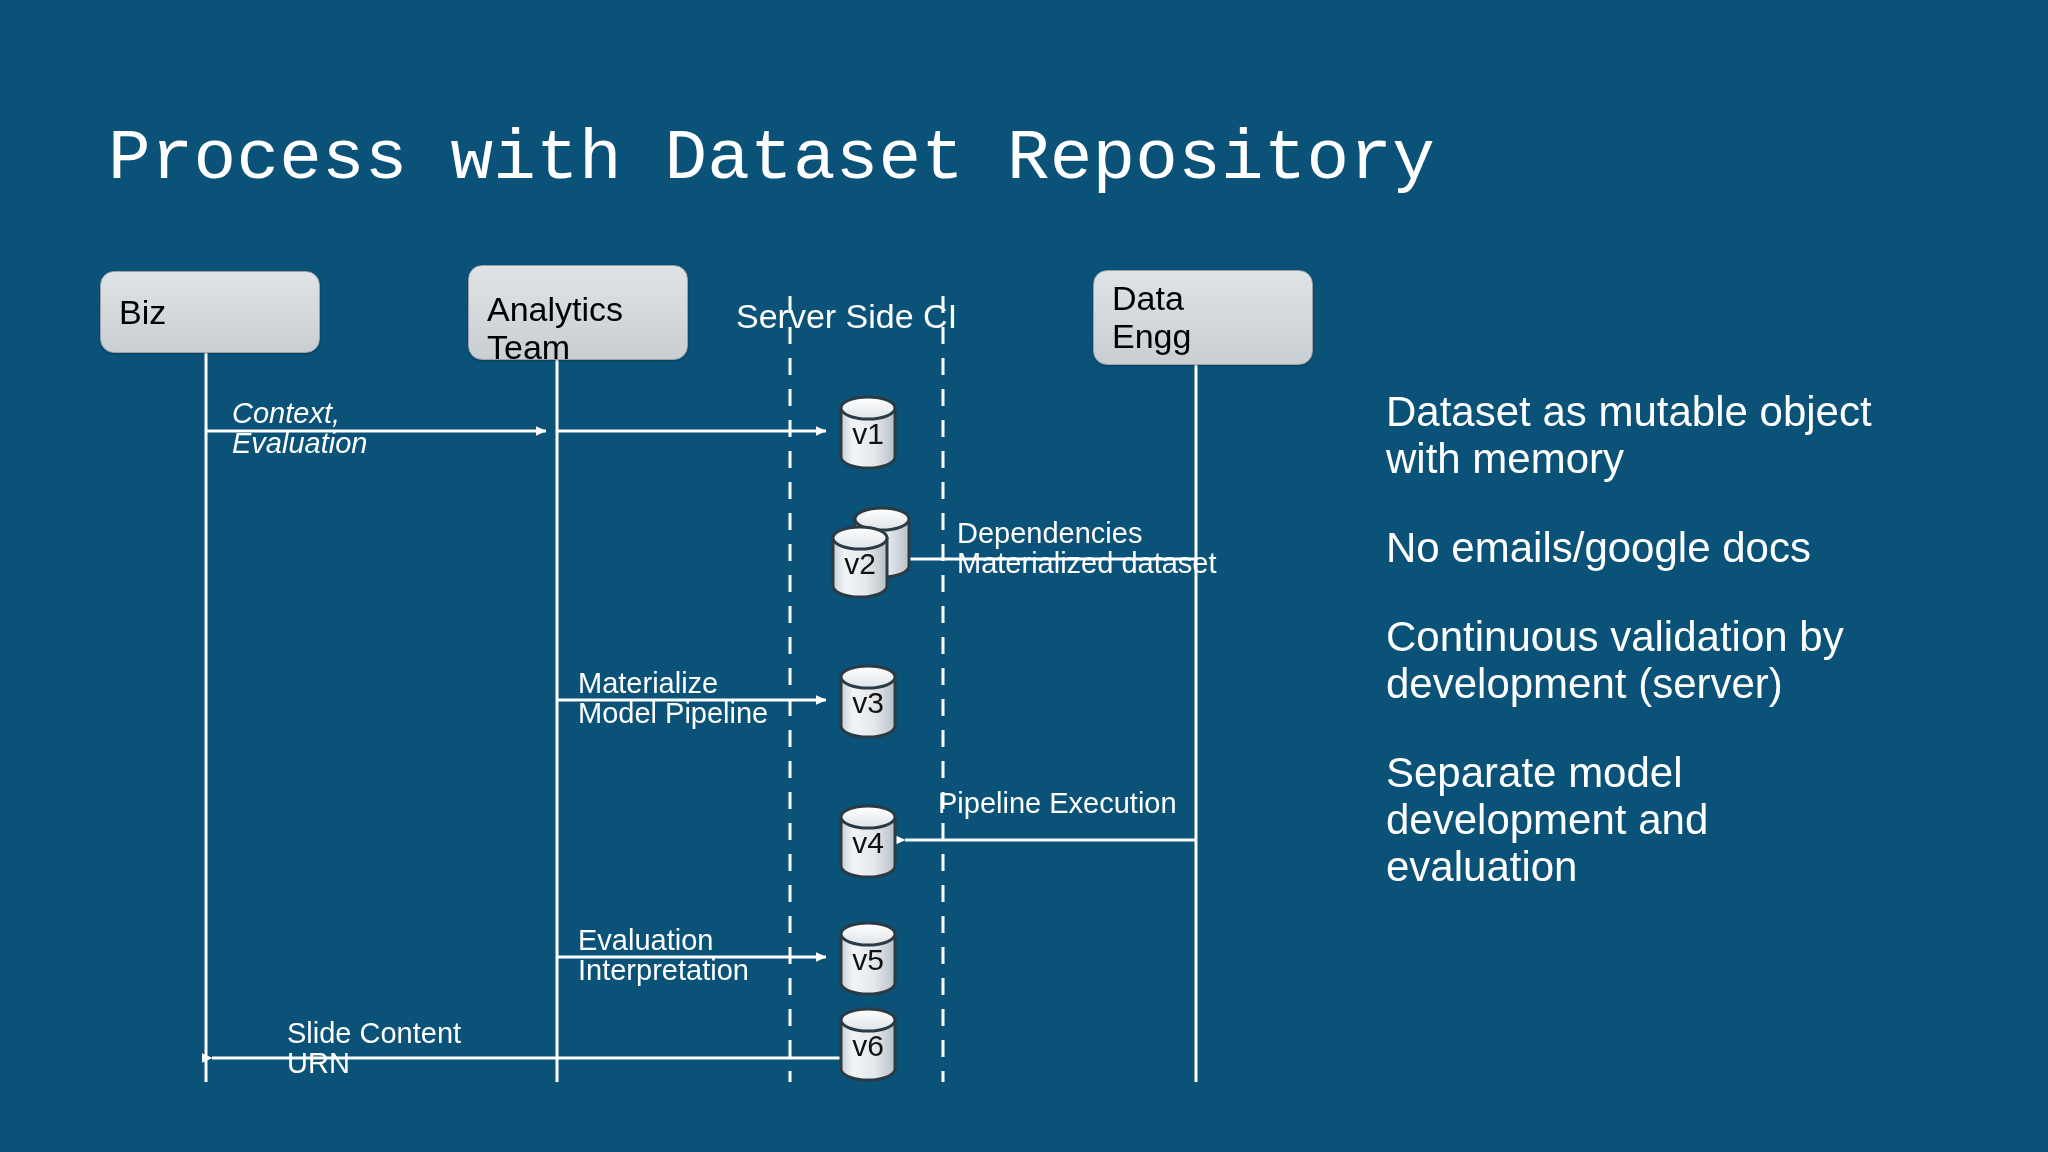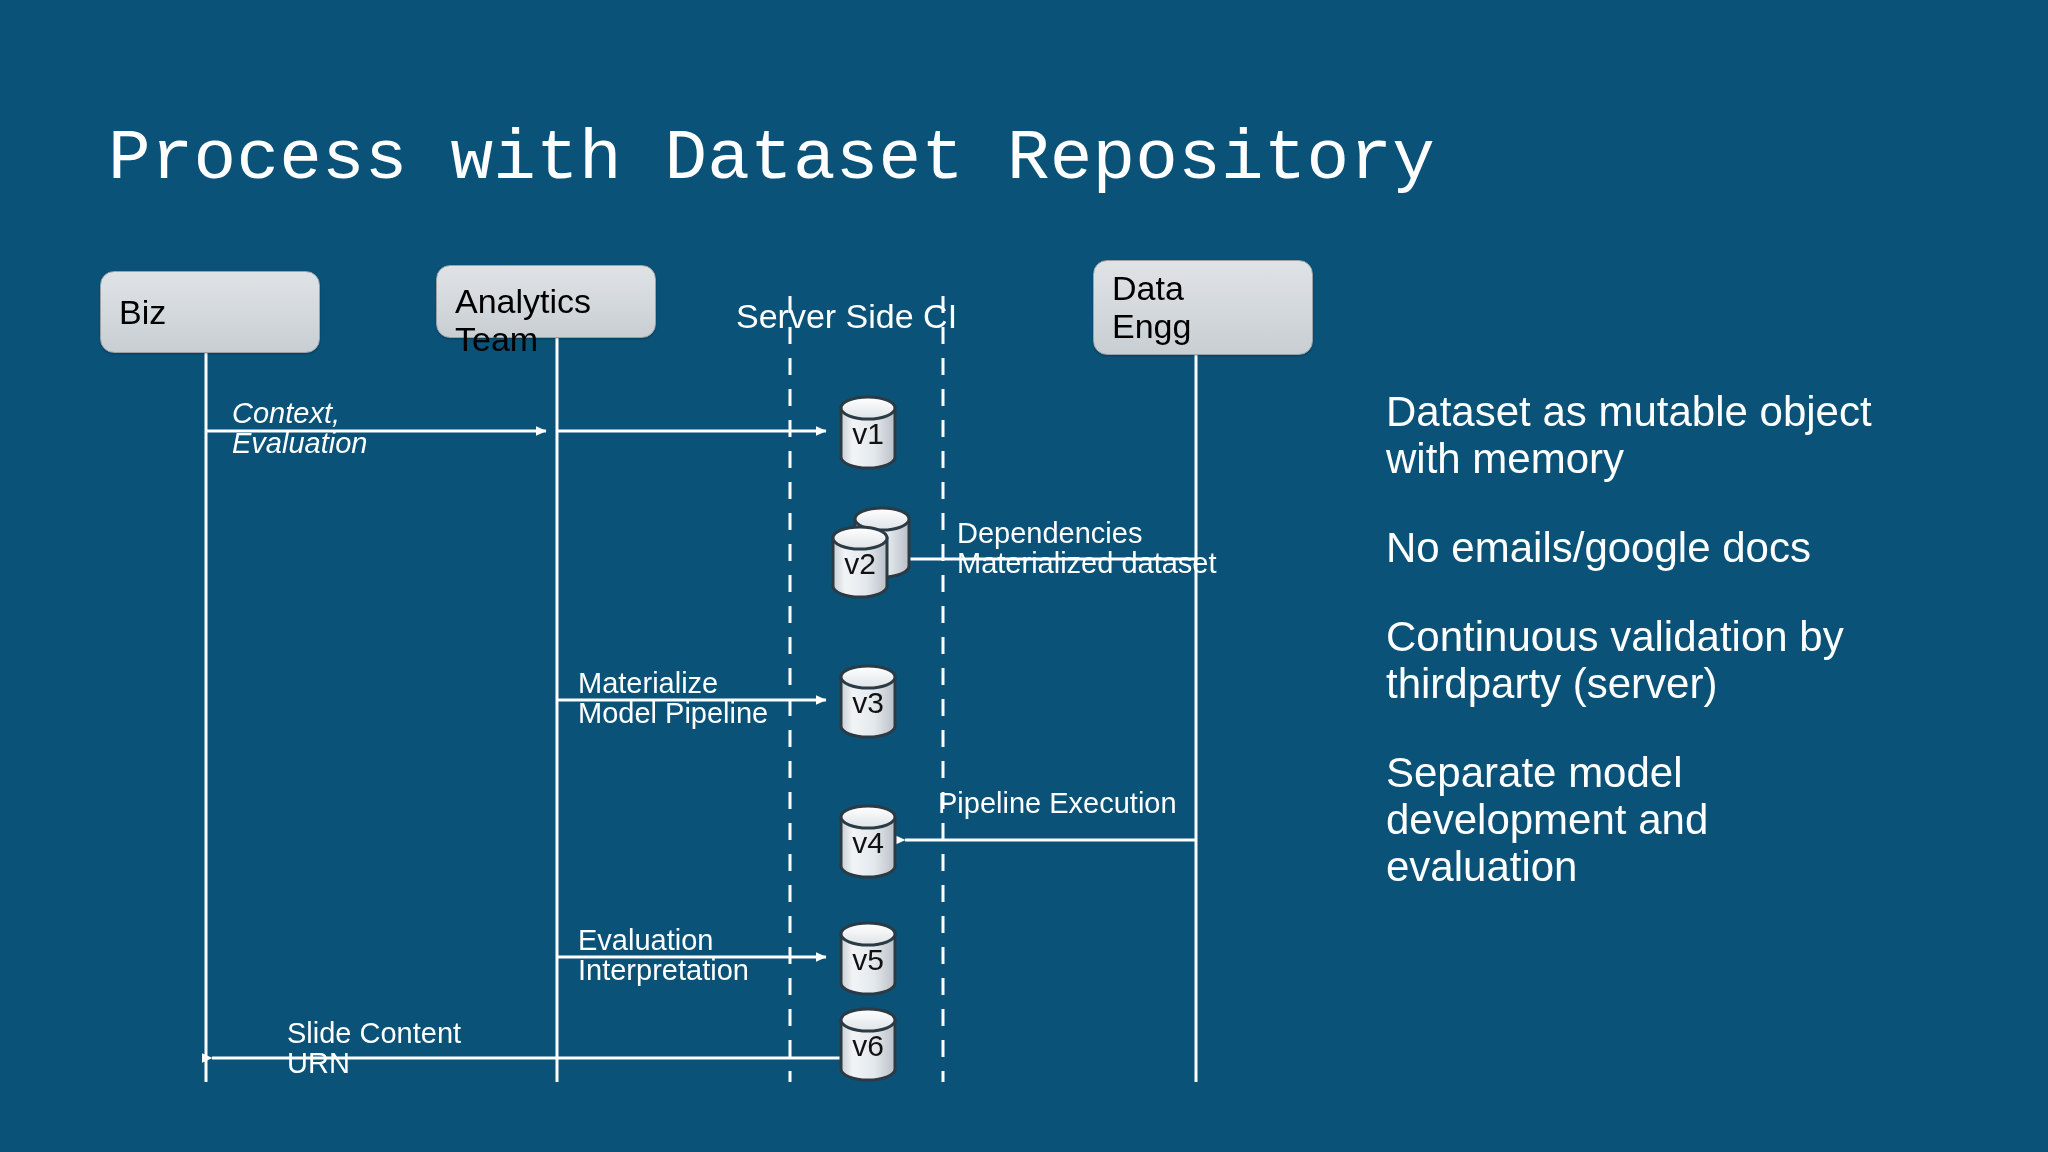--- a/index.html
+++ b/index.html
@@ -212,30 +212,30 @@
         <path d="M841,1020 L841,1069 A27,11 0 0 0 895,1069 L895,1020 Z" fill="url(#cylBody)" stroke="#2b3b45" stroke-width="3"></path>
         <ellipse cx="868" cy="1020" rx="27" ry="11" fill="url(#cylTop)" stroke="#2b3b45" stroke-width="3"></ellipse>
       </g>
     </svg>
   </div>
 
   <div class="actor-box" style="left:100px; top:271px; width:220px; height:82px;">
     <span class="actor-label">Biz</span>
   </div>
 
-  <div class="actor-box" style="left:436px; top:265px; width:220px; height:73px; display:block; padding-top:16px;">
+  <div class="actor-box" style="left:468px; top:265px; width:220px; height:95px; display:block; padding-top:24px;">
     <span class="actor-label">Analytics</span>
     <span class="actor-label">Team</span>
   </div>
 
   <div class="actor-plain" style="left:736px; top:297px;">
     <span>Server Side CI</span>
   </div>
 
-  <div class="actor-box" style="left:1093px; top:260px; width:220px; height:95px; display:block; padding-top:8px;">
+  <div class="actor-box" style="left:1093px; top:270px; width:220px; height:95px; display:block; padding-top:8px;">
     <span class="actor-label">Data</span>
     <span class="actor-label">Engg</span>
   </div>
 
   <div class="msg-label" style="left:232px; top:398px;font-style:italic;">
     <span>Context,</span>
     <span class="l2">Evaluation</span>
   </div>
 
 
@@ -268,19 +268,19 @@
   <div class="cyl-text" style="left:838px; top:686px; width:60px;">v3</div>
   <div class="cyl-text" style="left:838px; top:826px; width:60px;">v4</div>
   <div class="cyl-text" style="left:838px; top:943px; width:60px;">v5</div>
   <div class="cyl-text" style="left:838px; top:1029px; width:60px;">v6</div>
 
   <div id="bullets">
     <div class="bullet">Dataset as mutable object
 with memory</div>
     <div class="bullet">No emails/google docs</div>
     <div class="bullet">Continuous validation by
-thirdparty (server)</div>
+development (server)</div>
     <div class="bullet">Separate model
 development and
 evaluation</div>
   </div>
 
 </div>
 
 </body></html>

